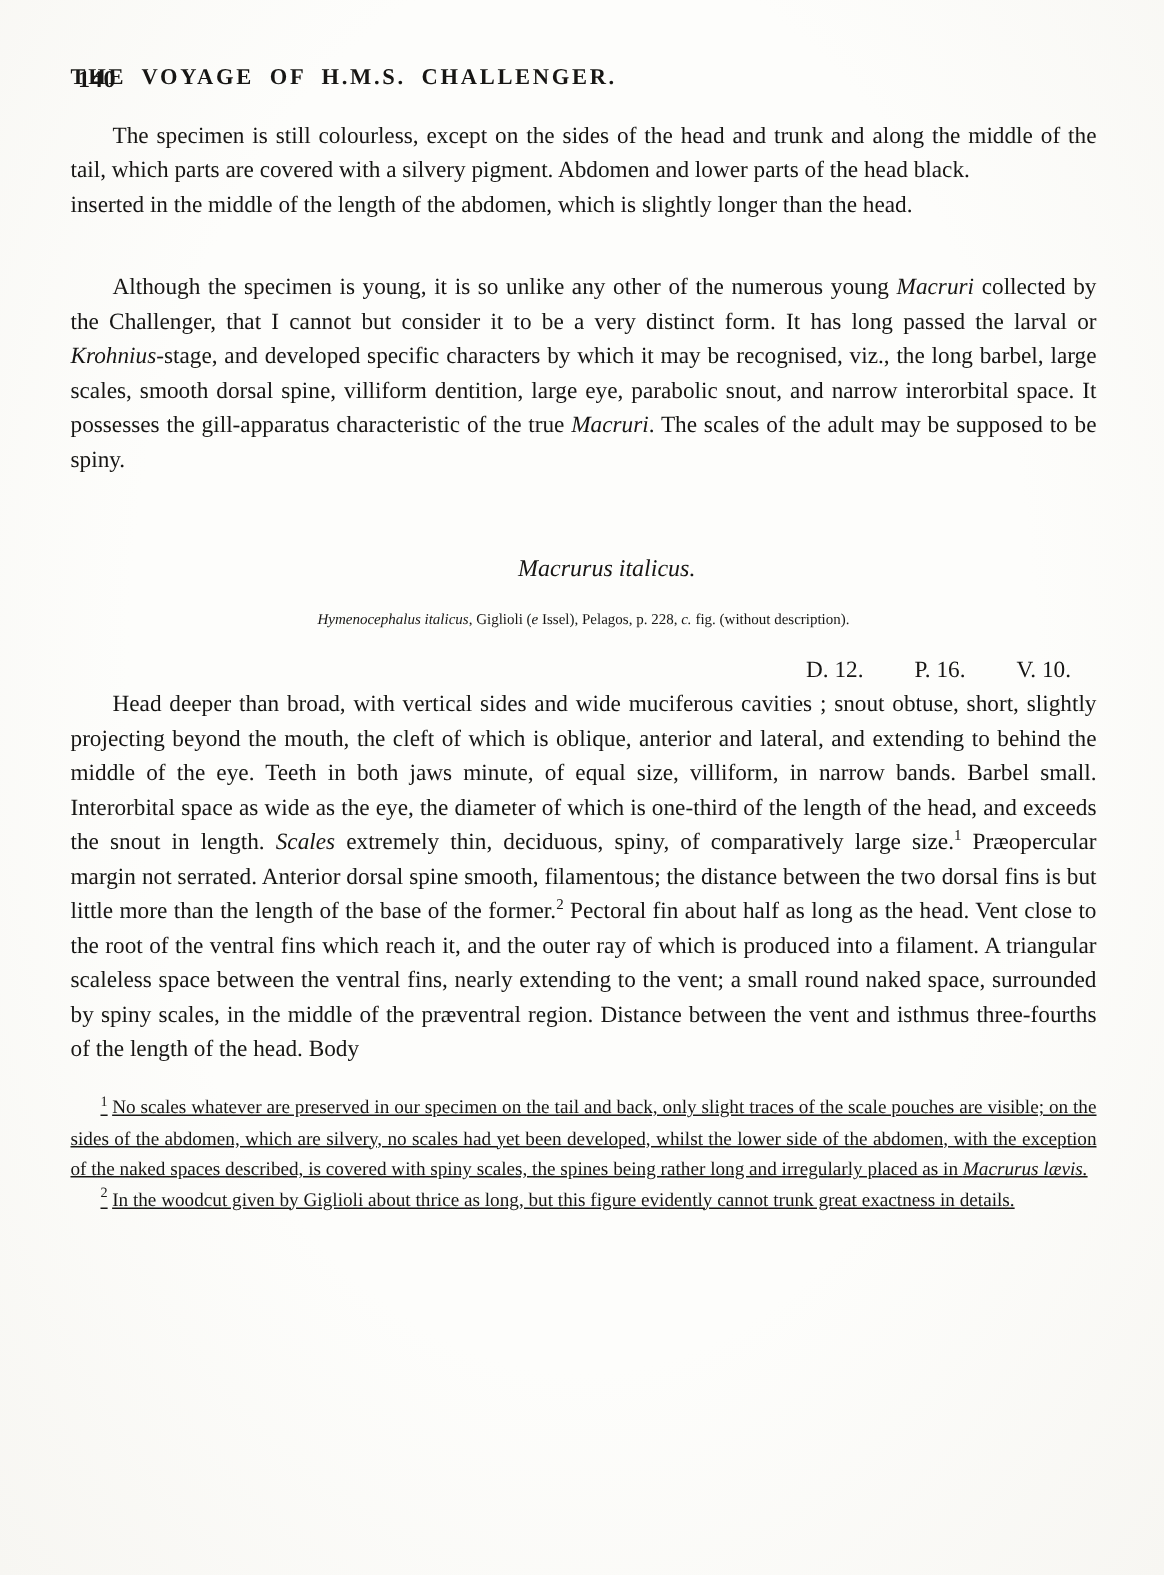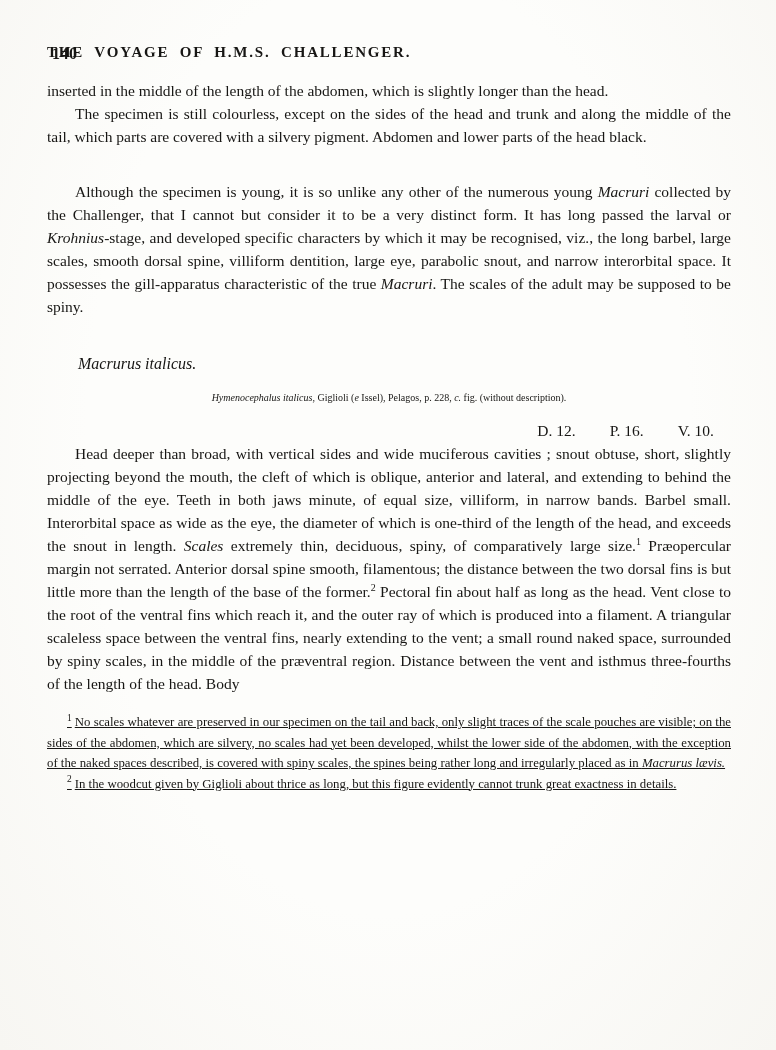--- a/index.html
+++ b/index.html
@@ -25,21 +25,21 @@
   }
   .block {
     margin: 0; text-align: justify;
     font-size: 15.5px; line-height: 23px;
   }
   .continuation { text-indent: 0; }
   .para { text-indent: 28px; }
   .space-large { margin-top: 32px; }
   .species-heading {
     text-indent: 31px; font-style: italic; font-size: 16px;
-    margin-top: 34px; text-align: left;
+    margin-top: 50px; text-align: center;
   }
   .synonymy {
     text-align: center; text-indent: 0;
     font-size: 10px; line-height: 19px; margin-top: 13px;
   }
   .fin-formula { text-align: right; margin-top: 12px; font-size: 15.5px; }
   .fin-item { margin: 0 17px; }
   sup.fn-ref { font-size: 10px; line-height: 0; }
   .footnotes { margin-top: 17px; text-decoration: underline; }
   .footnote {
@@ -51,22 +51,22 @@
 </head>
 <body>
 
 <div class="page">
   <div class="header">
     <span class="page-number">140</span>
     <div class="running-title">THE VOYAGE OF H.M.S. CHALLENGER.</div>
   </div>
 
   <div id="blocks">
+      <p class="block para"><span>The specimen is still colourless, except on the sides of the head and trunk and along the middle of the tail, which parts are covered with a silvery pigment. Abdomen and lower parts of the head black.</span></p>
       <p class="block continuation"><span>inserted in the middle of the length of the abdomen, which is slightly longer than the head.</span></p>
-      <p class="block para"><span>The specimen is still colourless, except on the sides of the head and trunk and along the middle of the tail, which parts are covered with a silvery pigment. Abdomen and lower parts of the head black.</span></p>
       <p class="block para space-large"><span>Although the specimen is young, it is so unlike any other of the numerous young </span><i>Macruri</i><span> collected by the Challenger, that I cannot but consider it to be a very distinct form. It has long passed the larval or </span><i>Krohnius</i><span>-stage, and developed specific characters by which it may be recognised, viz., the long barbel, large scales, smooth dorsal spine, villiform dentition, large eye, parabolic snout, and narrow interorbital space. It possesses the gill-apparatus characteristic of the true </span><i>Macruri</i><span>. The scales of the adult may be supposed to be spiny.</span></p>
       <p class="block species-heading"><i>Macrurus italicus.</i></p>
       <p class="block synonymy"><i>Hymenocephalus italicus</i><span>, Giglioli (</span><i>e</i><span> Issel), Pelagos, p. 228, </span><i>c.</i><span> fig. (without description).</span></p>
       <p class="block fin-formula"><span class="fin-item">D. 12.</span><span class="fin-item">P. 16.</span><span class="fin-item">V. 10.</span></p>
       <p class="block para space-medium"><span>Head deeper than broad, with vertical sides and wide muciferous cavities ; snout obtuse, short, slightly projecting beyond the mouth, the cleft of which is oblique, anterior and lateral, and extending to behind the middle of the eye. Teeth in both jaws minute, of equal size, villiform, in narrow bands. Barbel small. Interorbital space as wide as the eye, the diameter of which is one-third of the length of the head, and exceeds the snout in length. </span><i>Scales</i><span> extremely thin, deciduous, spiny, of comparatively large size.</span><sup class="fn-ref">1</sup><span> Præopercular margin not serrated. Anterior dorsal spine smooth, filamentous; the distance between the two dorsal fins is but little more than the length of the base of the former.</span><sup class="fn-ref">2</sup><span> Pectoral fin about half as long as the head. Vent close to the root of the ventral fins which reach it, and the outer ray of which is produced into a filament. A triangular scaleless space between the ventral fins, nearly extending to the vent; a small round naked space, surrounded by spiny scales, in the middle of the præventral region. Distance between the vent and isthmus three-fourths of the length of the head. Body</span></p>
     </div>
 
   <div class="footnotes" id="footnotes">
       <p class="footnote"><sup>1</sup><span>No scales whatever are preserved in our specimen on the tail and back, only slight traces of the scale pouches are visible; on the sides of the abdomen, which are silvery, no scales had yet been developed, whilst the lower side of the abdomen, with the exception of the naked spaces described, is covered with spiny scales, the spines being rather long and irregularly placed as in </span><i>Macrurus lævis.</i></p>
       <p class="footnote"><sup>2</sup><span>In the woodcut given by Giglioli about thrice as long, but this figure evidently cannot trunk great exactness in details.</span></p>

